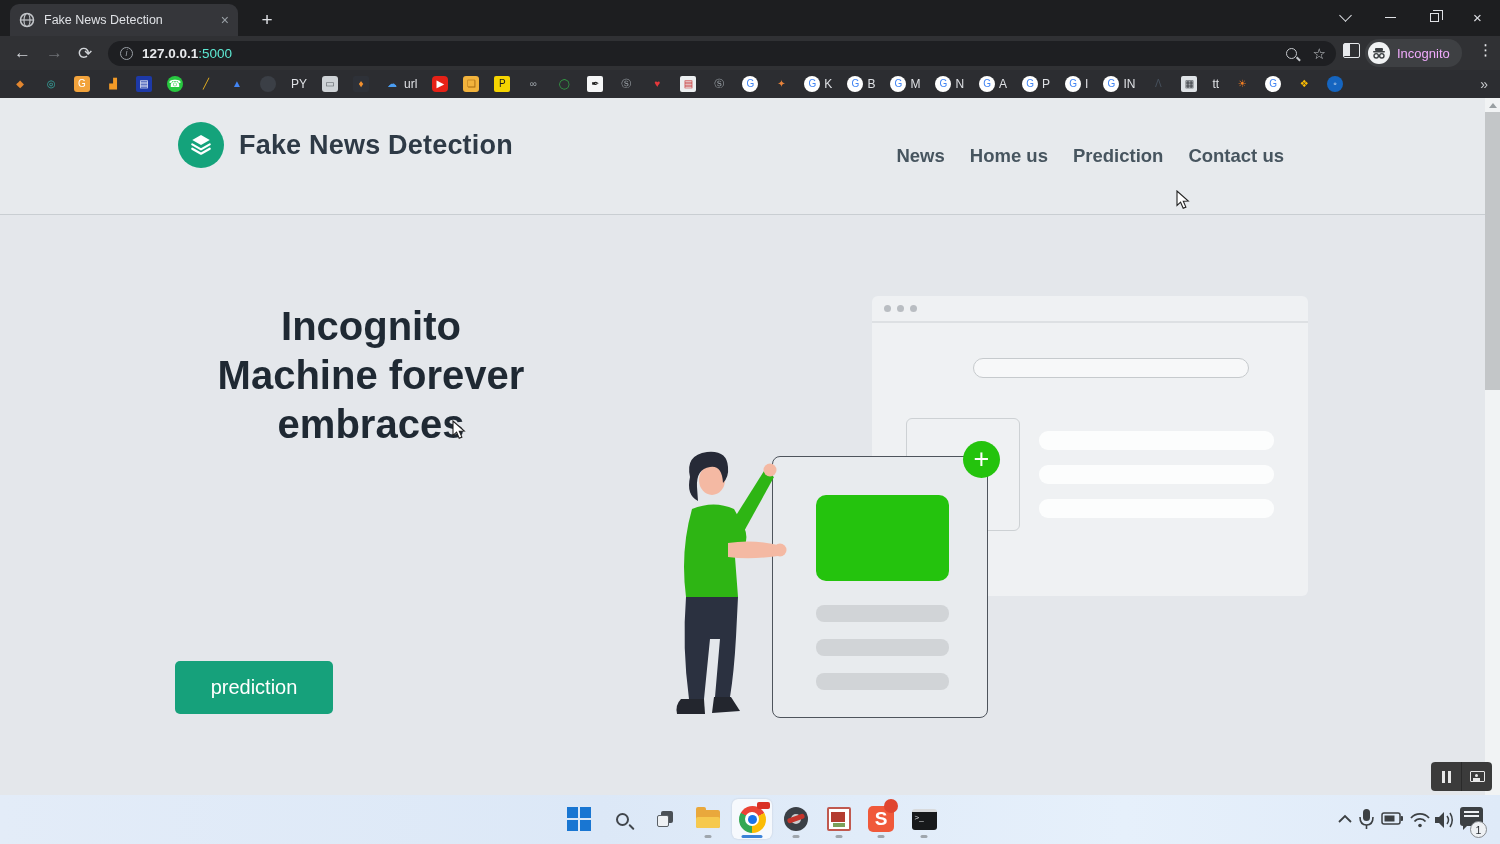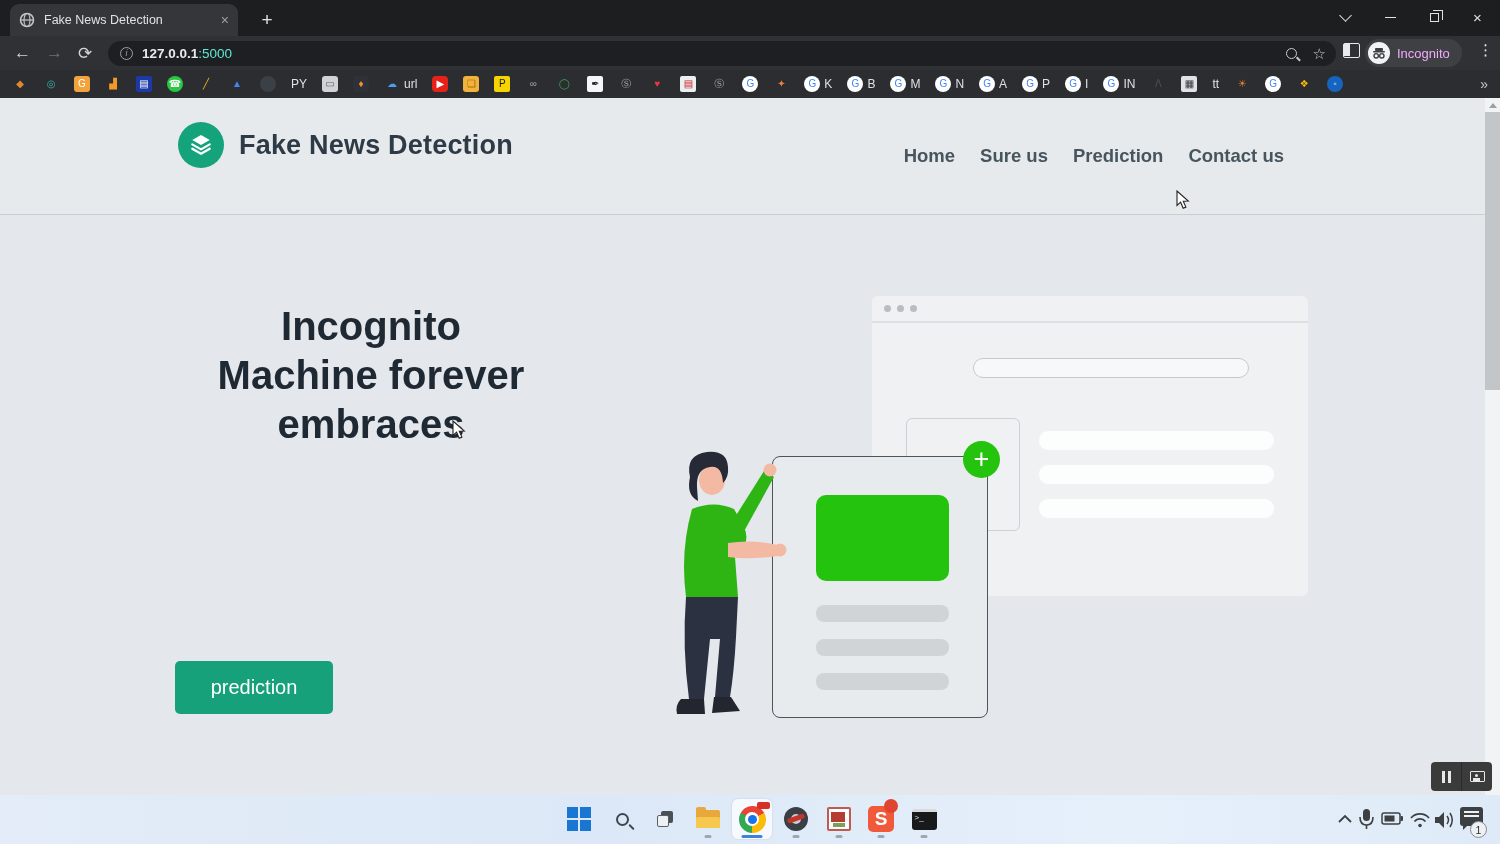--- a/index.html
+++ b/index.html
@@ -460,22 +460,22 @@
   <div class="logo-ball">
     <svg width="30" height="30" viewBox="0 0 48 48">
       <path d="M24 8 L38 16 L24 24 L10 16 Z" fill="#ffffff"></path>
       <path d="M10 23 L24 31 L38 23" fill="none" stroke="#ffffff" stroke-width="3.5" stroke-linecap="round" stroke-linejoin="round"></path>
       <path d="M10 30 L24 38 L38 30" fill="none" stroke="#ffffff" stroke-width="3.5" stroke-linecap="round" stroke-linejoin="round"></path>
     </svg>
   </div>
   <div class="brand">Fake News Detection</div>
   <nav class="main-nav">
 
-  <span class="nav-link">Home</span>
-      <span class="nav-link">Sure us</span>
+  <span class="nav-link">News</span>
+      <span class="nav-link">Home us</span>
       <span class="nav-link">Prediction</span>
       <span class="nav-link">Contact us</span>
     </nav>
 
   <div class="hero-heading">
 
       <div>Incognito</div>
       <div>Machine forever</div>
       <div>embraces</div>
     </div>

